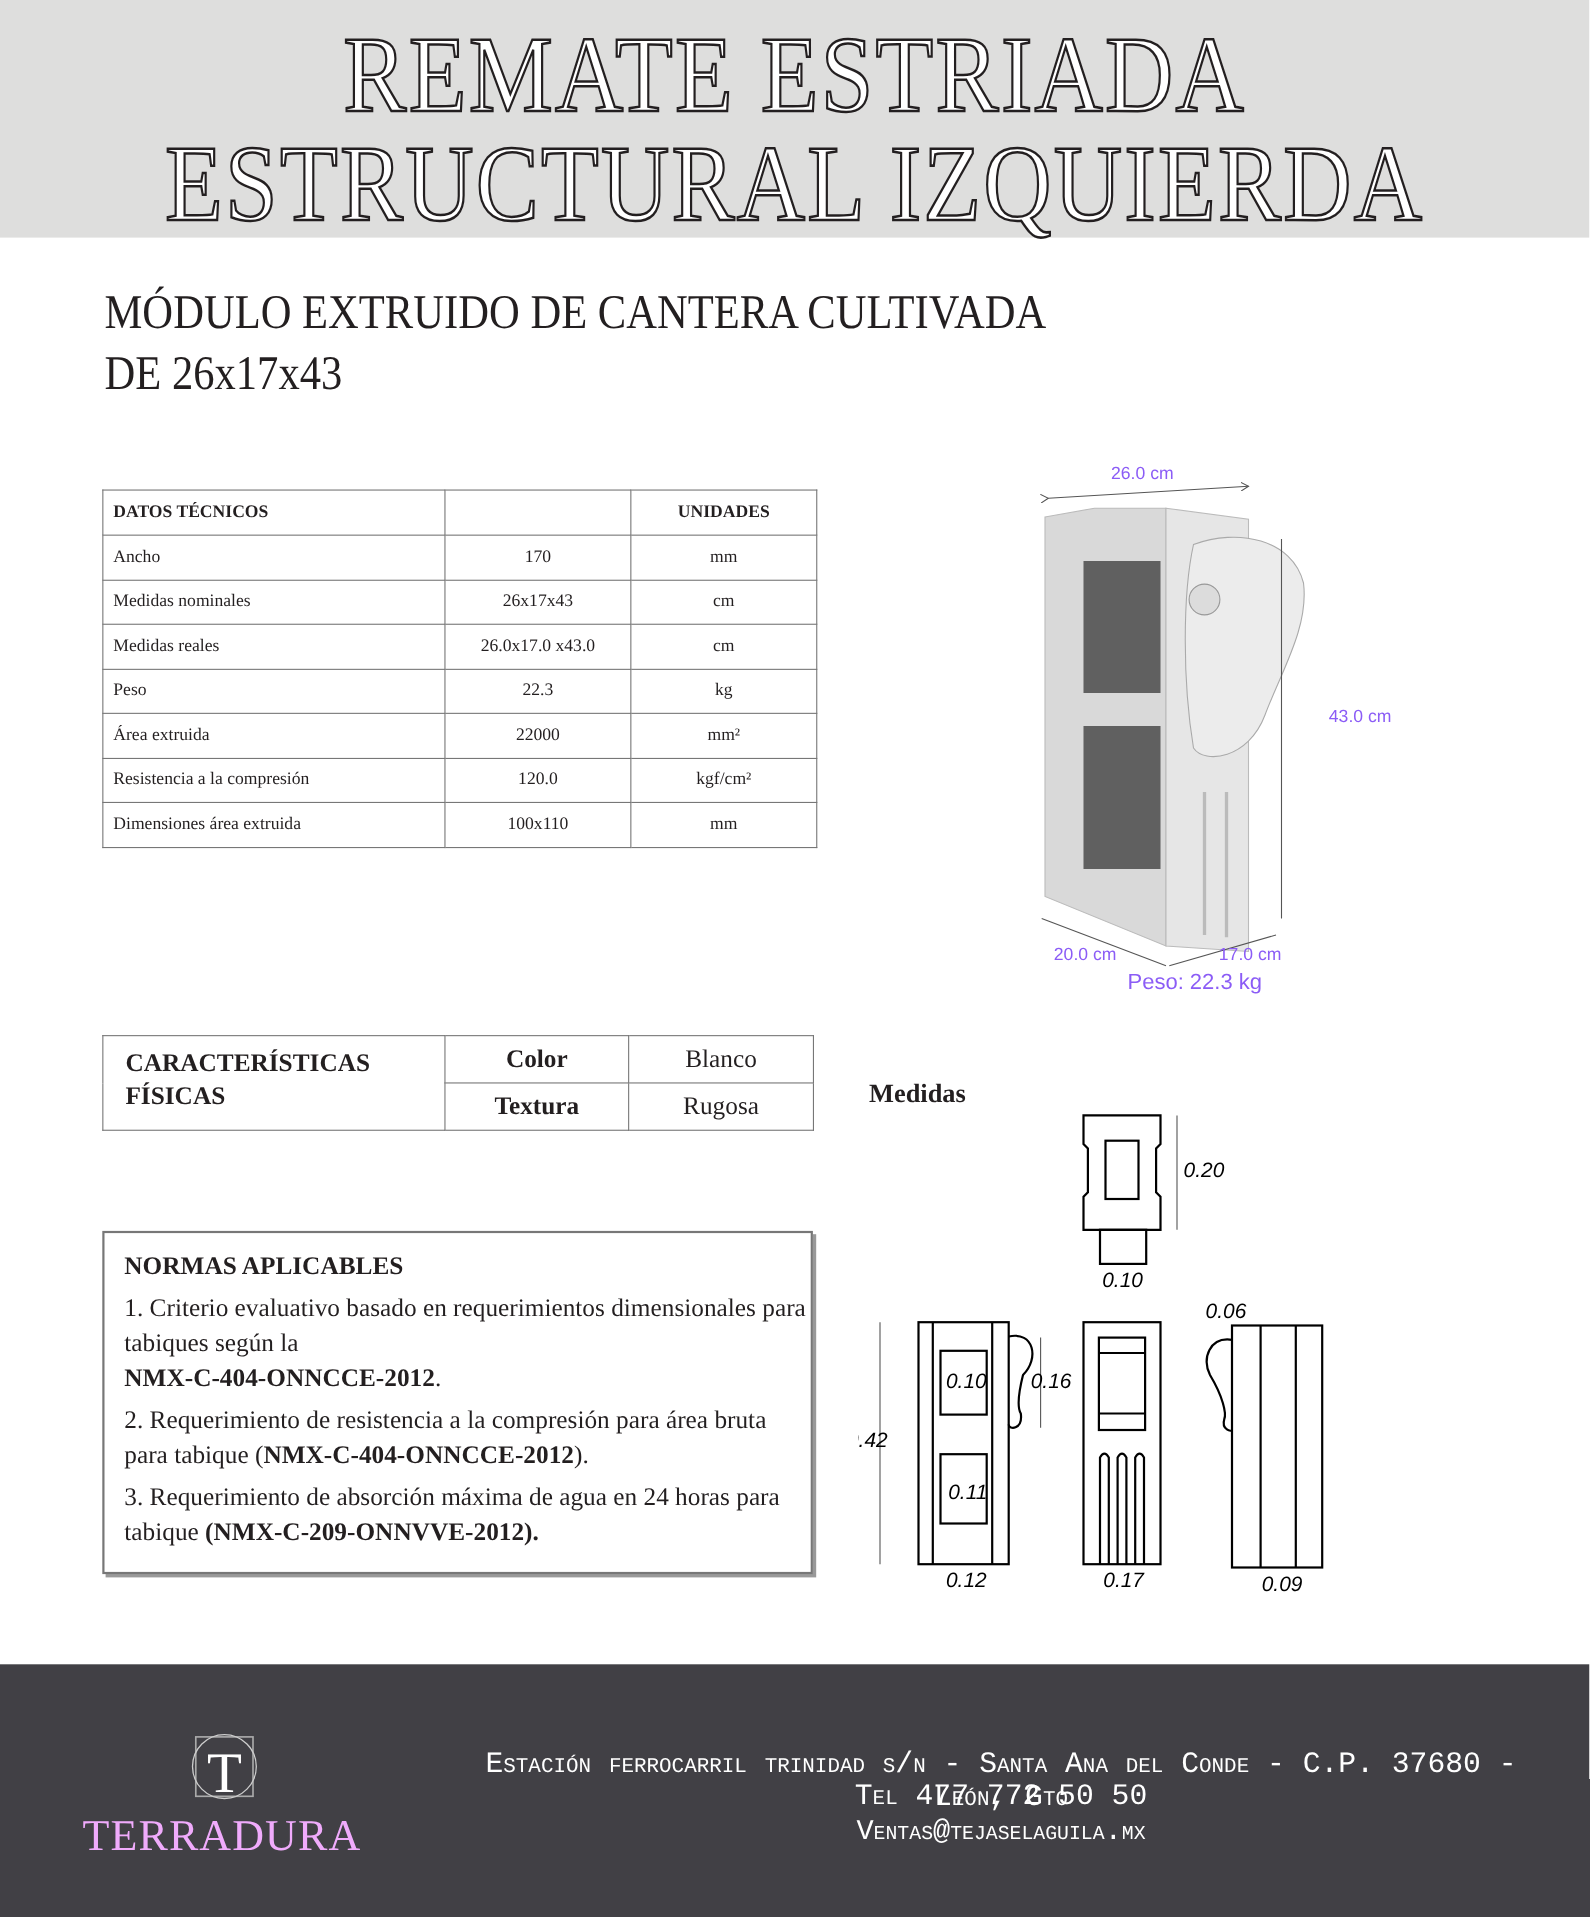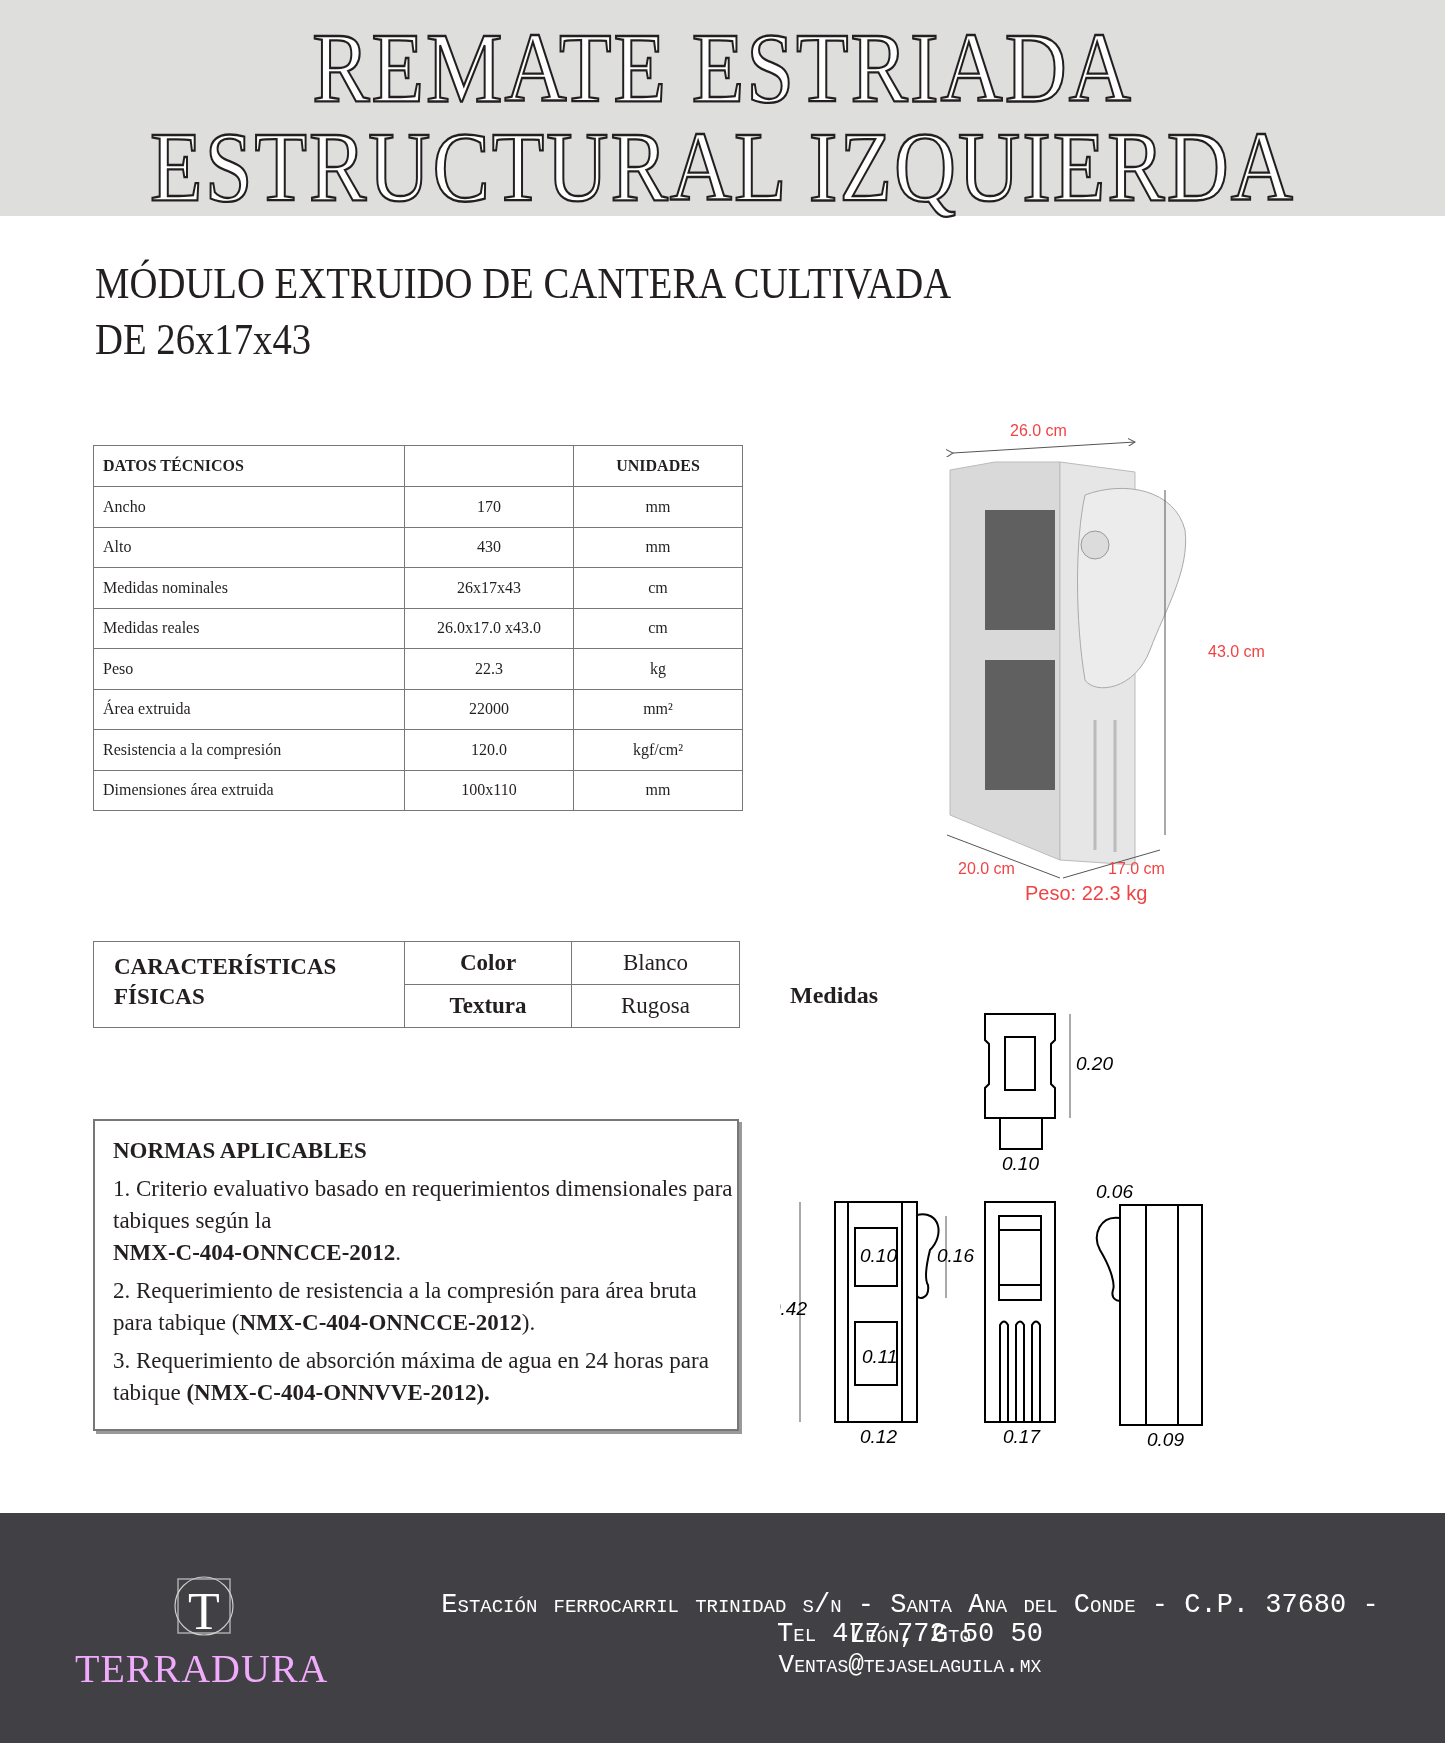--- a/index.html
+++ b/index.html
@@ -16,21 +16,21 @@
   .s2 { top:314px; }
 
   table.tech { position:absolute; left:93px; top:445px; border-collapse:collapse; font-size:16px; }
   table.tech td { border:1px solid #777; height:39.5px; padding:0 9px; }
   table.tech td.c1 { width:292px; }
   table.tech td.c2 { width:150px; text-align:center; }
   table.tech td.c3 { width:150px; text-align:center; }
   table.tech tr.head td { font-weight:bold; height:40px; }
 
   .photo { position:absolute; left:935px; top:420px; width:300px; height:480px; }
-  .photo-label { position:absolute; font-family:"Liberation Sans", sans-serif; font-size:16px; color:#ef4444; }
+  .photo-label { position:absolute; font-family:"Liberation Sans", sans-serif; font-size:16px; color:#8b5cf6; }
 
   table.fis { position:absolute; left:93px; top:941px; border-collapse:collapse; font-size:23px; }
   table.fis td { border:1px solid #777; height:40px; }
   table.fis td.h { width:290px; font-weight:bold; padding:0 0 0 20px; vertical-align:top; padding-top:10px; line-height:30px; }
   table.fis td.k { width:164px; text-align:center; font-weight:bold; }
   table.fis td.v { width:165px; text-align:center; }
 
   .medidas-label { position:absolute; left:790px; top:982px; font-size:24px; font-weight:bold; }
 
   .normas { position:absolute; left:93px; top:1119px; width:646px; height:312px; border:2px solid #777; box-sizing:border-box;
@@ -64,25 +64,20 @@
     <td class="c1">DATOS TÉCNICOS</td>
     <td class="c2"></td>
     <td class="c3">UNIDADES</td>
   </tr>
   <tr>
         <td class="c1">Ancho</td>
         <td class="c2">170</td>
         <td class="c3">mm</td>
       </tr>
   <tr>
-        <td class="c1">Alto</td>
-        <td class="c2">430</td>
-        <td class="c3">mm</td>
-      </tr>
-  <tr>
         <td class="c1">Medidas nominales</td>
         <td class="c2">26x17x43</td>
         <td class="c3">cm</td>
       </tr>
   <tr>
         <td class="c1">Medidas reales</td>
         <td class="c2">26.0x17.0 x43.0</td>
         <td class="c3">cm</td>
       </tr>
   <tr>
@@ -158,21 +153,21 @@
   </tr>
 </tbody>
   </table>
 
 <div class="medidas-label">Medidas</div>
 
 <div class="normas">
   <div class="nh">NORMAS APLICABLES</div>
   <p><span>1. Criterio evaluativo basado en requerimientos dimensionales para tabiques según la </span><br><b>NMX-C-404-ONNCCE-2012</b><span>.</span></p>
   <p><span>2. Requerimiento de resistencia a la compresión para área bruta para tabique (</span><b>NMX-C-404-ONNCCE-2012</b><span>).</span></p>
-  <p><span>3. Requerimiento de absorción máxima de agua en 24 horas para tabique </span><b>(NMX-C-404-ONNVVE-2012).</b><span></span></p>
+  <p><span>3. Requerimiento de absorción máxima de agua en 24 horas para tabique </span><b>(NMX-C-209-ONNVVE-2012).</b><span></span></p>
 </div>
 
 <div class="drawings">
   <svg width="660" height="460" viewBox="0 0 660 460" font-family="Liberation Sans, sans-serif" font-style="italic" font-size="19" fill="none" stroke="#000" stroke-width="2">
 
     <path d="M260,14 L330,14 L330,40 L326,44 L326,84 L330,88 L330,118 L260,118 L260,88 L264,84 L264,44 L260,40 Z" transform="translate(-55,0) scale(1,1)"></path>
     <rect x="225" y="37" width="30" height="53"></rect>
     <rect x="220" y="118" width="42" height="31"></rect>
 
     <rect x="55" y="202" width="82" height="220"></rect>

